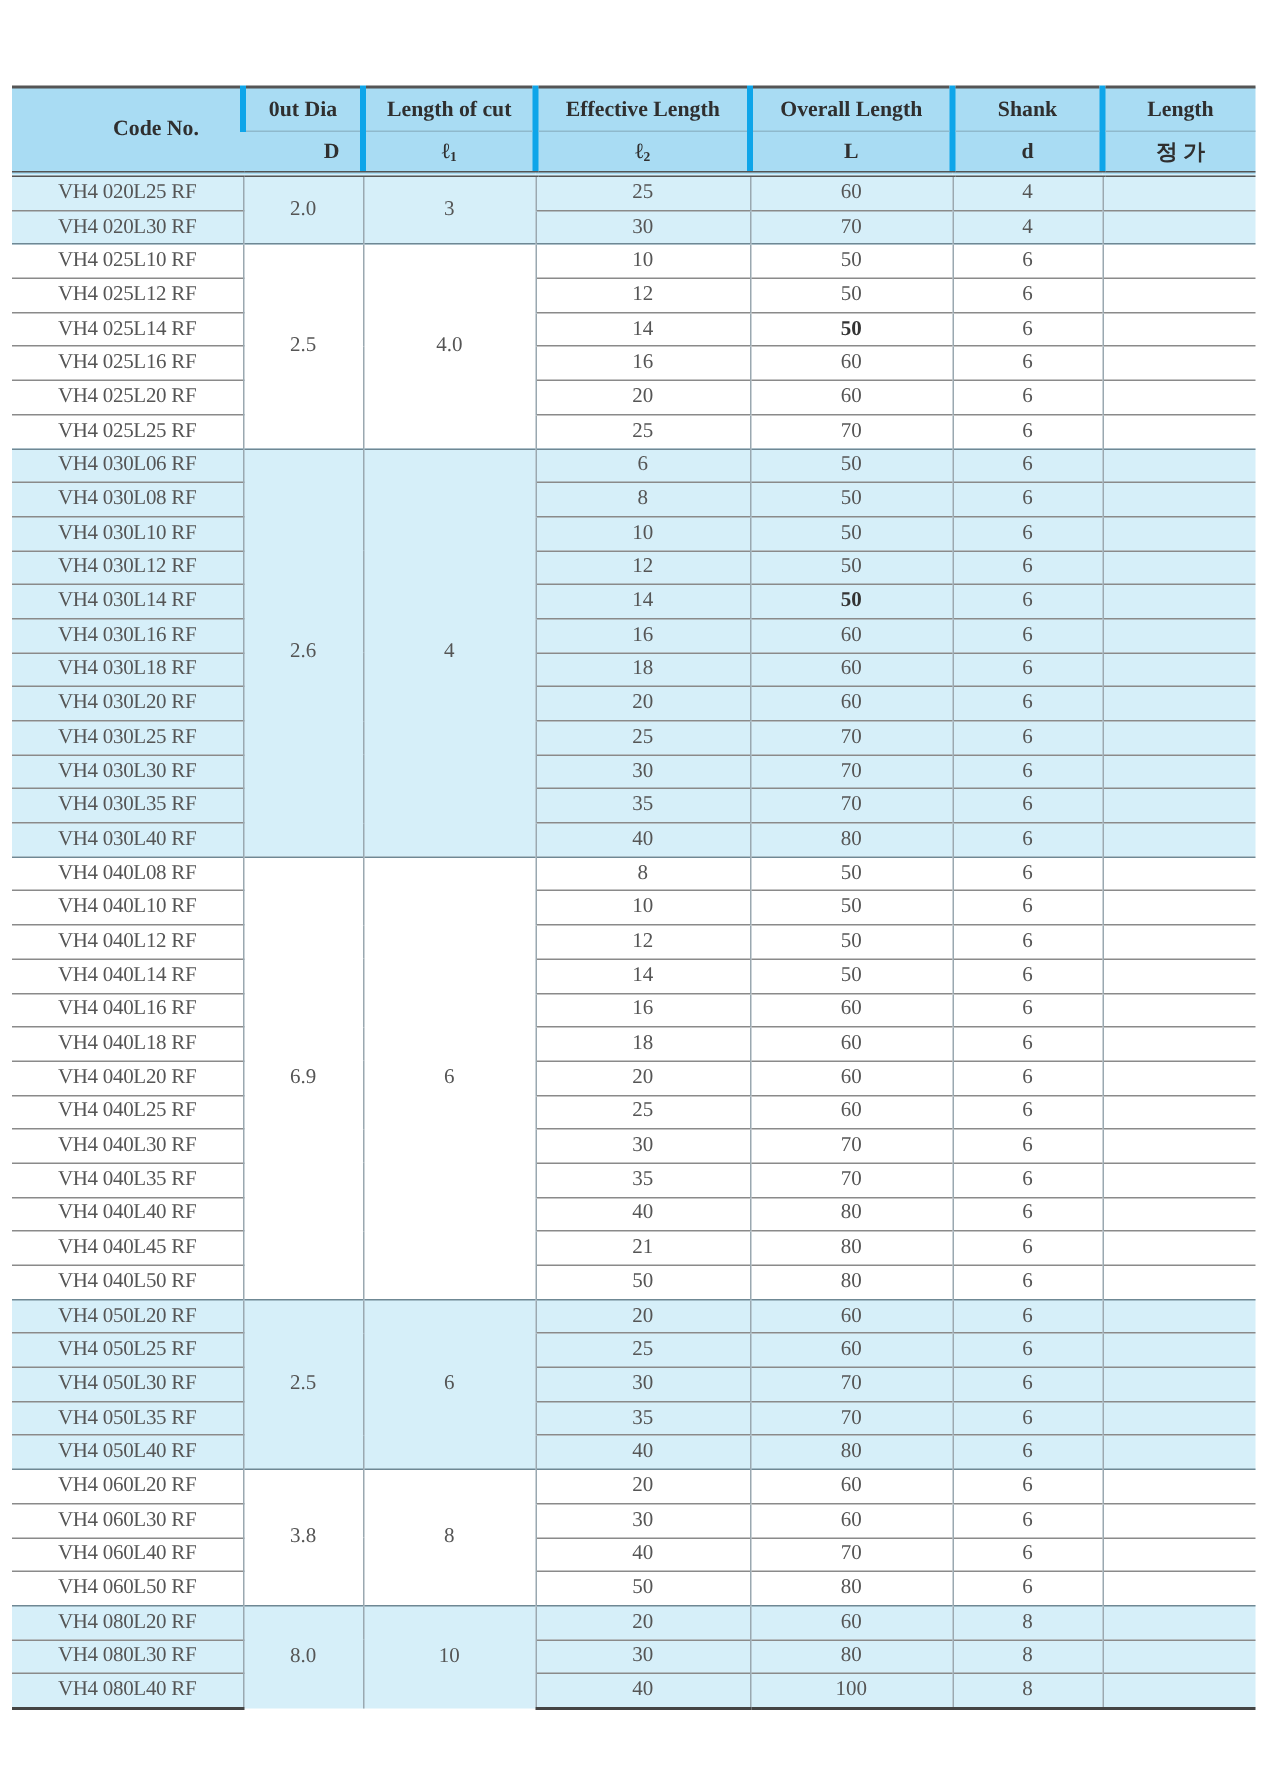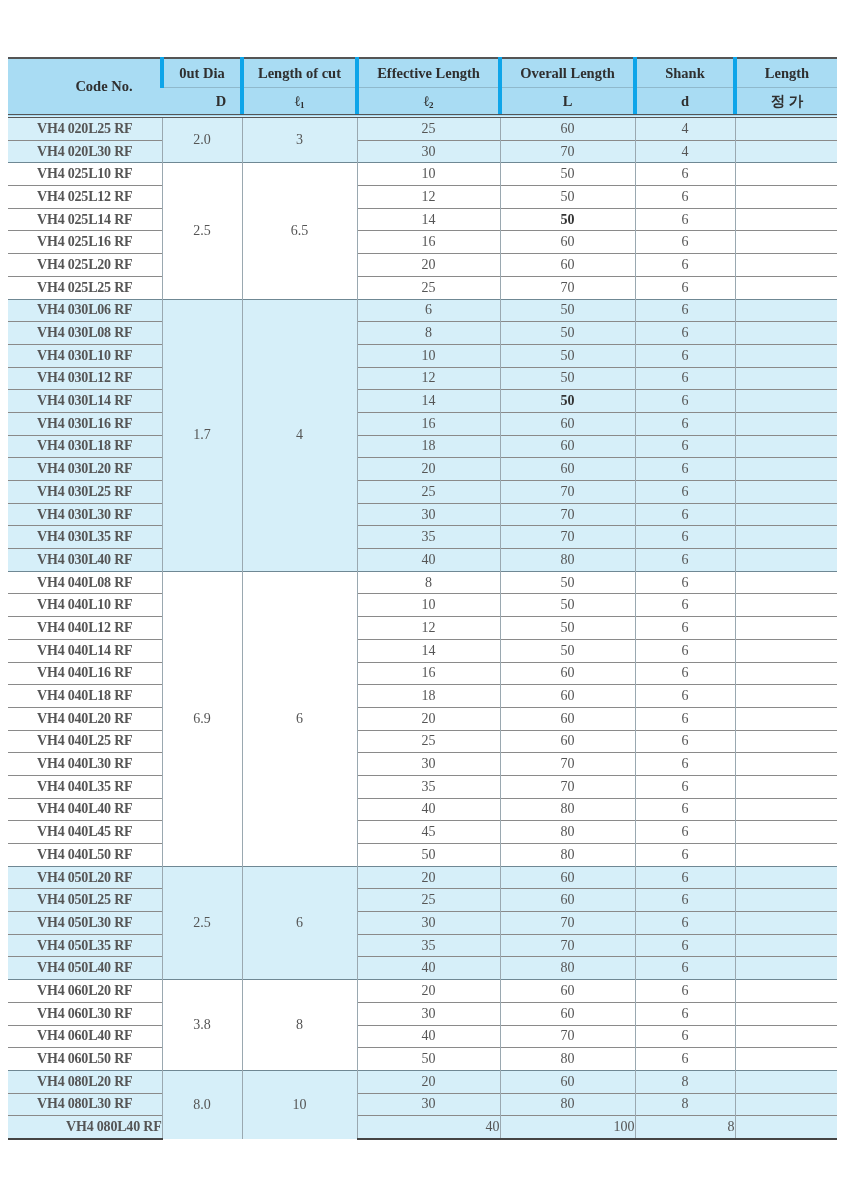--- a/index.html
+++ b/index.html
@@ -12,22 +12,22 @@
   thead th:first-child { border-left: none; padding-left: 40px; }
   thead tr.h1 th { height: 28px; }
   thead tr.h2 th { height: 26px; border-top: 1px solid #8fb9cc; }
   thead tr.h1 { border-top: 2px solid #555; }
   .sub { font-size: 9px; vertical-align: -2px; }
   tbody td { height: 21.7px; padding: 0; text-align: center; font-size: 14px; color: #555; border-top: 1px solid #8a8a8a; border-left: 1px solid #9aa8b0; line-height: 20px; }
   tbody td:first-child { border-left: none; }
   tbody tr.first td { border-top: 4px double #555; }
   tbody tr.grpstart td { border-top: 1px solid #6f8894; }
   tbody tr.alt td { background: #d6eff9; }
-  tbody tr:last-child td { border-bottom: 2px solid #444; text-align: right; }
-  td.code { letter-spacing: -0.2px; font-weight: bold; }
+  tbody tr:last-child td { border-bottom: 2px solid #444; }
+  td.code { letter-spacing: -0.2px; }
   td.bold { font-weight: bold; color: #333; }
 </style>
 </head>
 <body>
 
 <div class="wrap">
   <table>
     <colgroup>
       <col class="c0">
         <col class="c1">
@@ -69,21 +69,21 @@
         <tr class="alt">
           <td class="code">VH4 020L30 RF</td>
           <td>30</td>
           <td>70</td>
           <td>4</td>
           <td></td>
         </tr>
         <tr class="grpstart">
           <td class="code">VH4 025L10 RF</td>
           <td rowspan="6">2.5</td>
-          <td rowspan="6">6.5</td>
+          <td rowspan="6">4.0</td>
           <td>10</td>
           <td>50</td>
           <td>6</td>
           <td></td>
         </tr>
         <tr class="">
           <td class="code">VH4 025L12 RF</td>
           <td>12</td>
           <td>50</td>
           <td>6</td>
@@ -112,21 +112,21 @@
         </tr>
         <tr class="">
           <td class="code">VH4 025L25 RF</td>
           <td>25</td>
           <td>70</td>
           <td>6</td>
           <td></td>
         </tr>
         <tr class="alt grpstart">
           <td class="code">VH4 030L06 RF</td>
-          <td rowspan="12">1.7</td>
+          <td rowspan="12">2.6</td>
           <td rowspan="12">4</td>
           <td>6</td>
           <td>50</td>
           <td>6</td>
           <td></td>
         </tr>
         <tr class="alt">
           <td class="code">VH4 030L08 RF</td>
           <td>8</td>
           <td>50</td>
@@ -277,21 +277,21 @@
         </tr>
         <tr class="">
           <td class="code">VH4 040L40 RF</td>
           <td>40</td>
           <td>80</td>
           <td>6</td>
           <td></td>
         </tr>
         <tr class="">
           <td class="code">VH4 040L45 RF</td>
-          <td>45</td>
+          <td>21</td>
           <td>80</td>
           <td>6</td>
           <td></td>
         </tr>
         <tr class="">
           <td class="code">VH4 040L50 RF</td>
           <td>50</td>
           <td>80</td>
           <td>6</td>
           <td></td>

